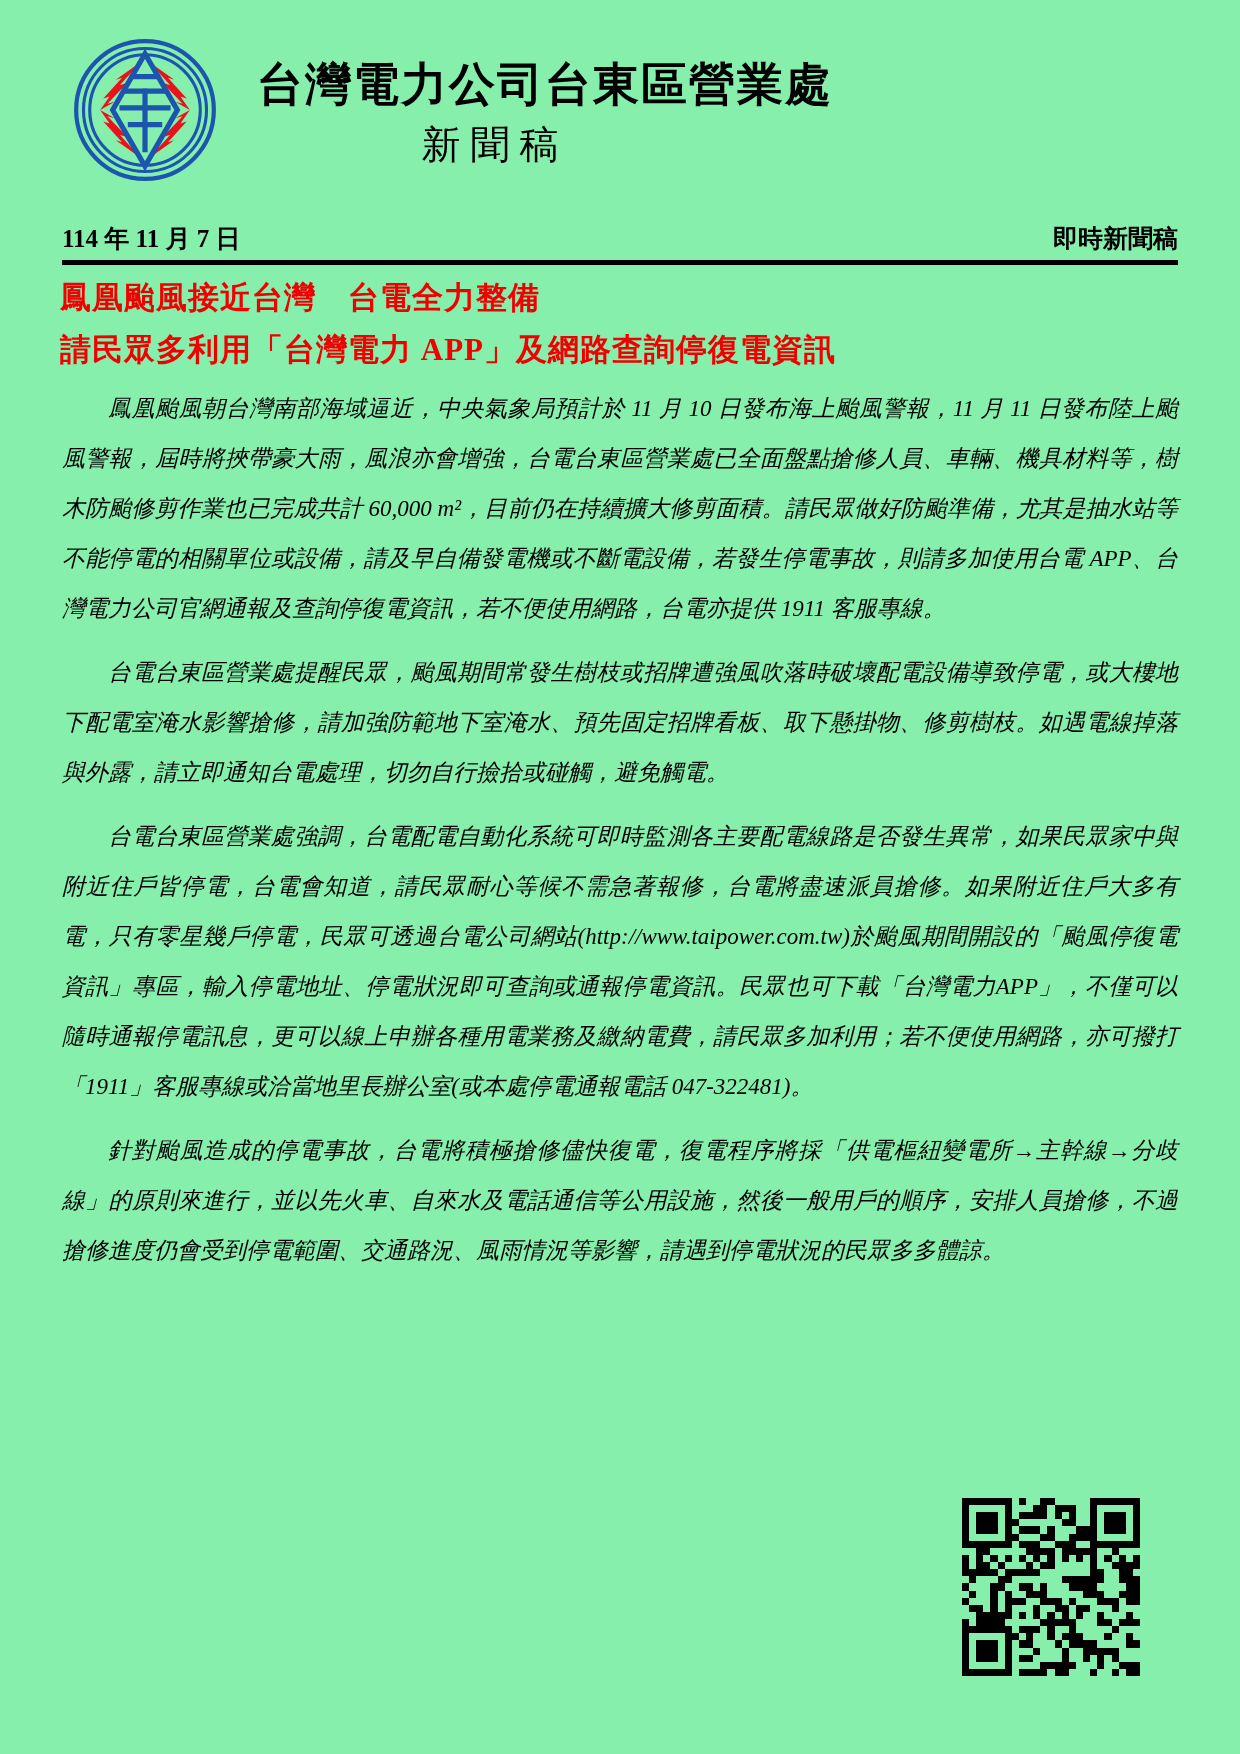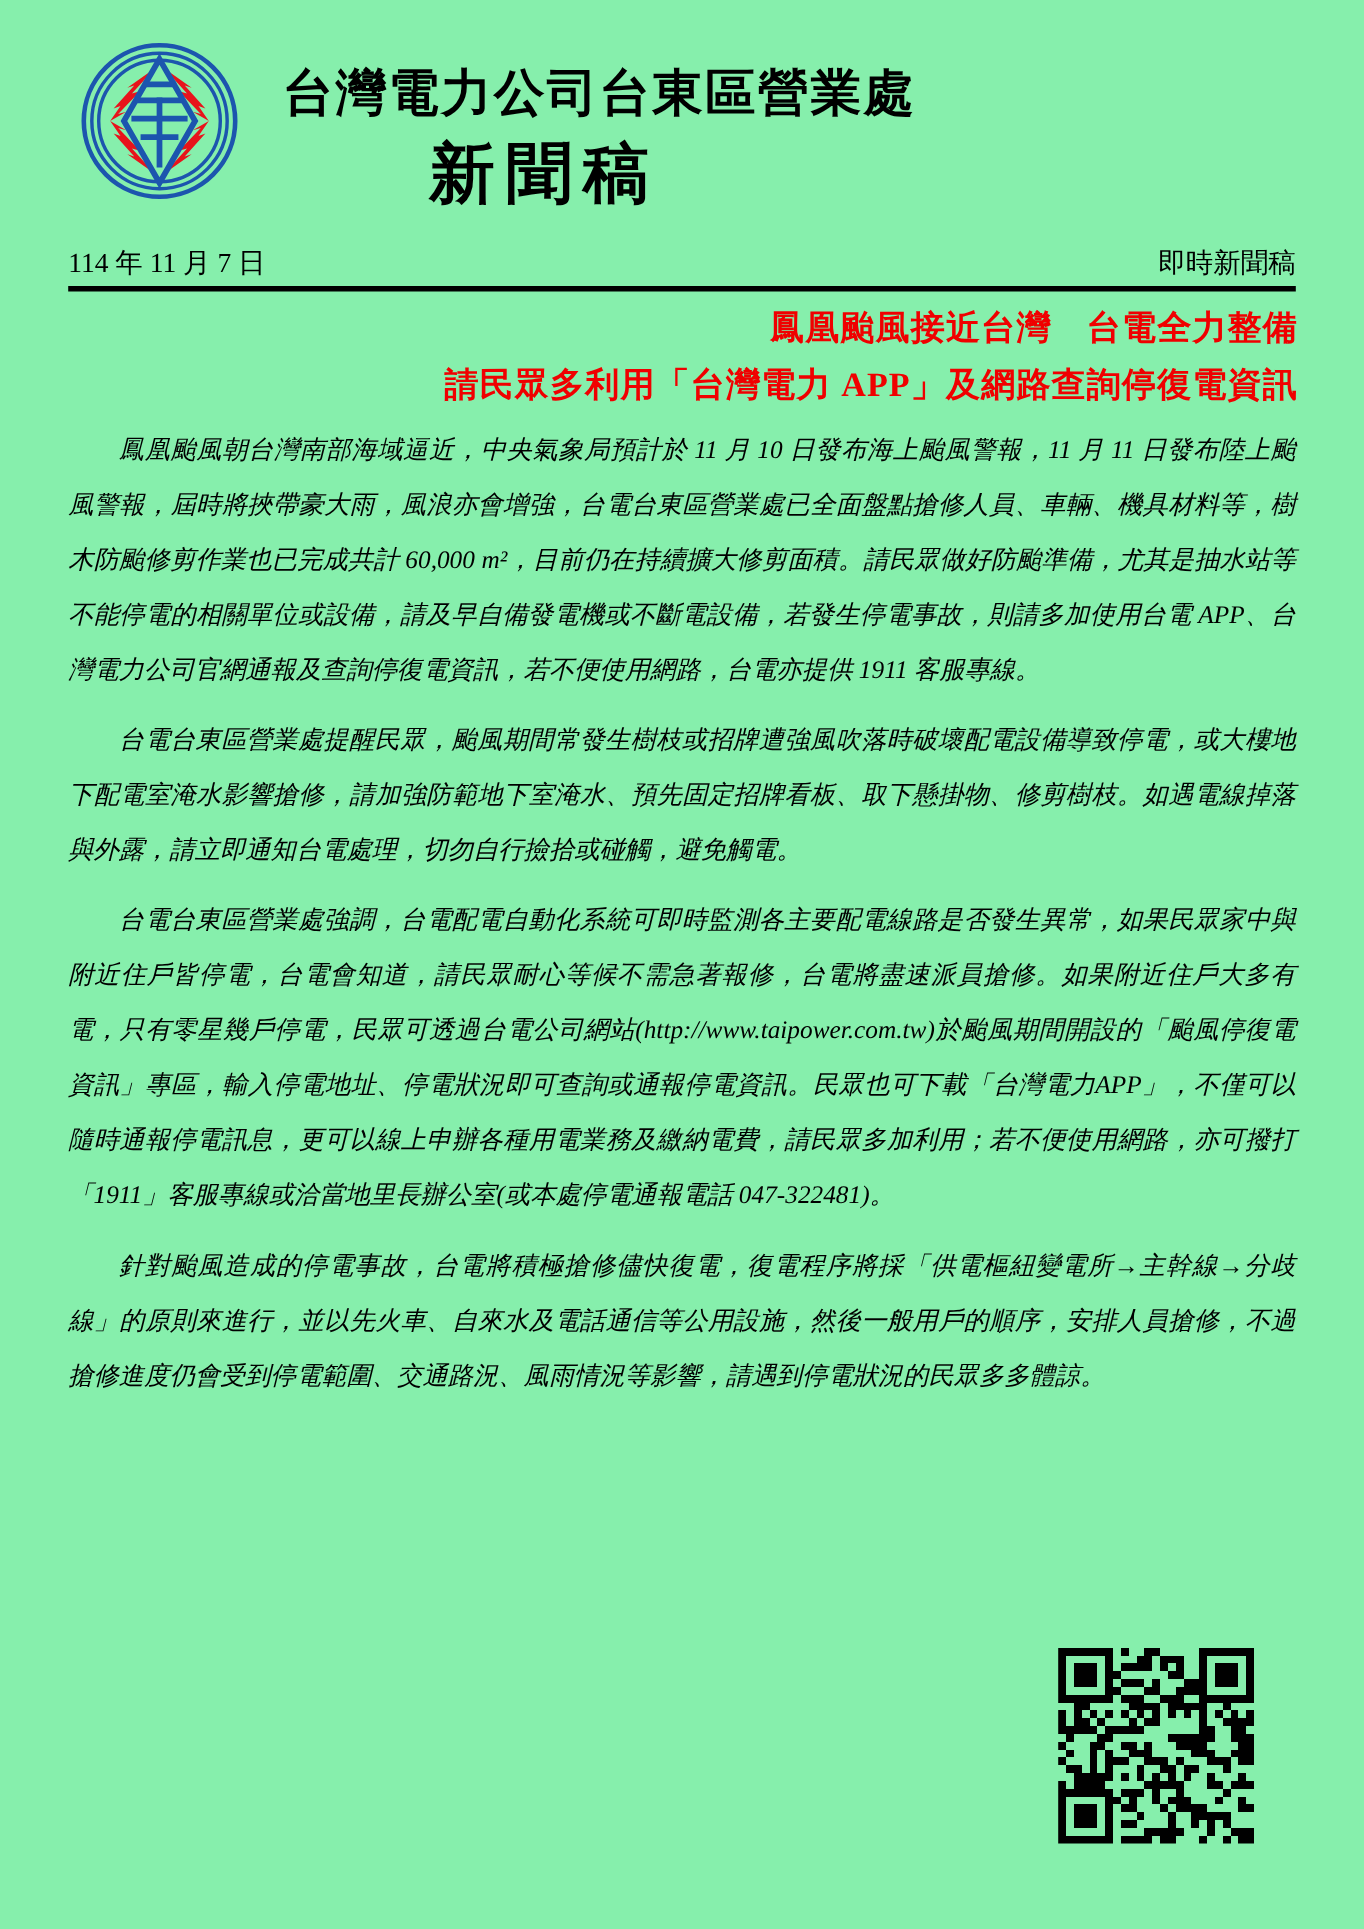--- a/index.html
+++ b/index.html
@@ -14,35 +14,35 @@
   
   .header{position:relative;height:268px;}
   .logo{position:absolute;left:72px;top:34px;width:146px;height:152px;}
   .org-title{
     position:absolute;left:215px;top:54px;width:660px;
     text-align:center;font-size:46px;font-weight:bold;letter-spacing:2px;
     white-space:nowrap;
   }
   .doc-type{
     position:absolute;left:215px;top:118px;width:560px;
-    text-align:center;font-size:60px;font-weight:bold;letter-spacing:10px;
+    text-align:center;font-size:39px;font-weight:normal;letter-spacing:10px;
   }
   .release-info{
     position:absolute;left:818px;top:136px;
     font-size:22px;line-height:33px;white-space:nowrap;
   }
   .date-row{
     position:absolute;left:62px;right:62px;top:222px;
     display:flex;justify-content:space-between;align-items:center;
-    font-size:25px;font-weight:normal;
+    font-size:25px;font-weight:bold;
     border-bottom:5px solid #000;padding-bottom:5px;
   }
   
   .headline{
-    text-align:right;color:#f00000;font-weight:bold;
+    text-align:left;color:#f00000;font-weight:bold;
     font-size:31px;line-height:44px;margin:8px 60px 0;
     letter-spacing:1px;
   }
   
   .body-text{
     margin:12px 62px 0;
     font-size:23px;line-height:50px;
     text-align:justify;overflow-wrap:break-word;font-style:italic;
   }
   .para{text-indent:2em;margin:0 0 14px;}

